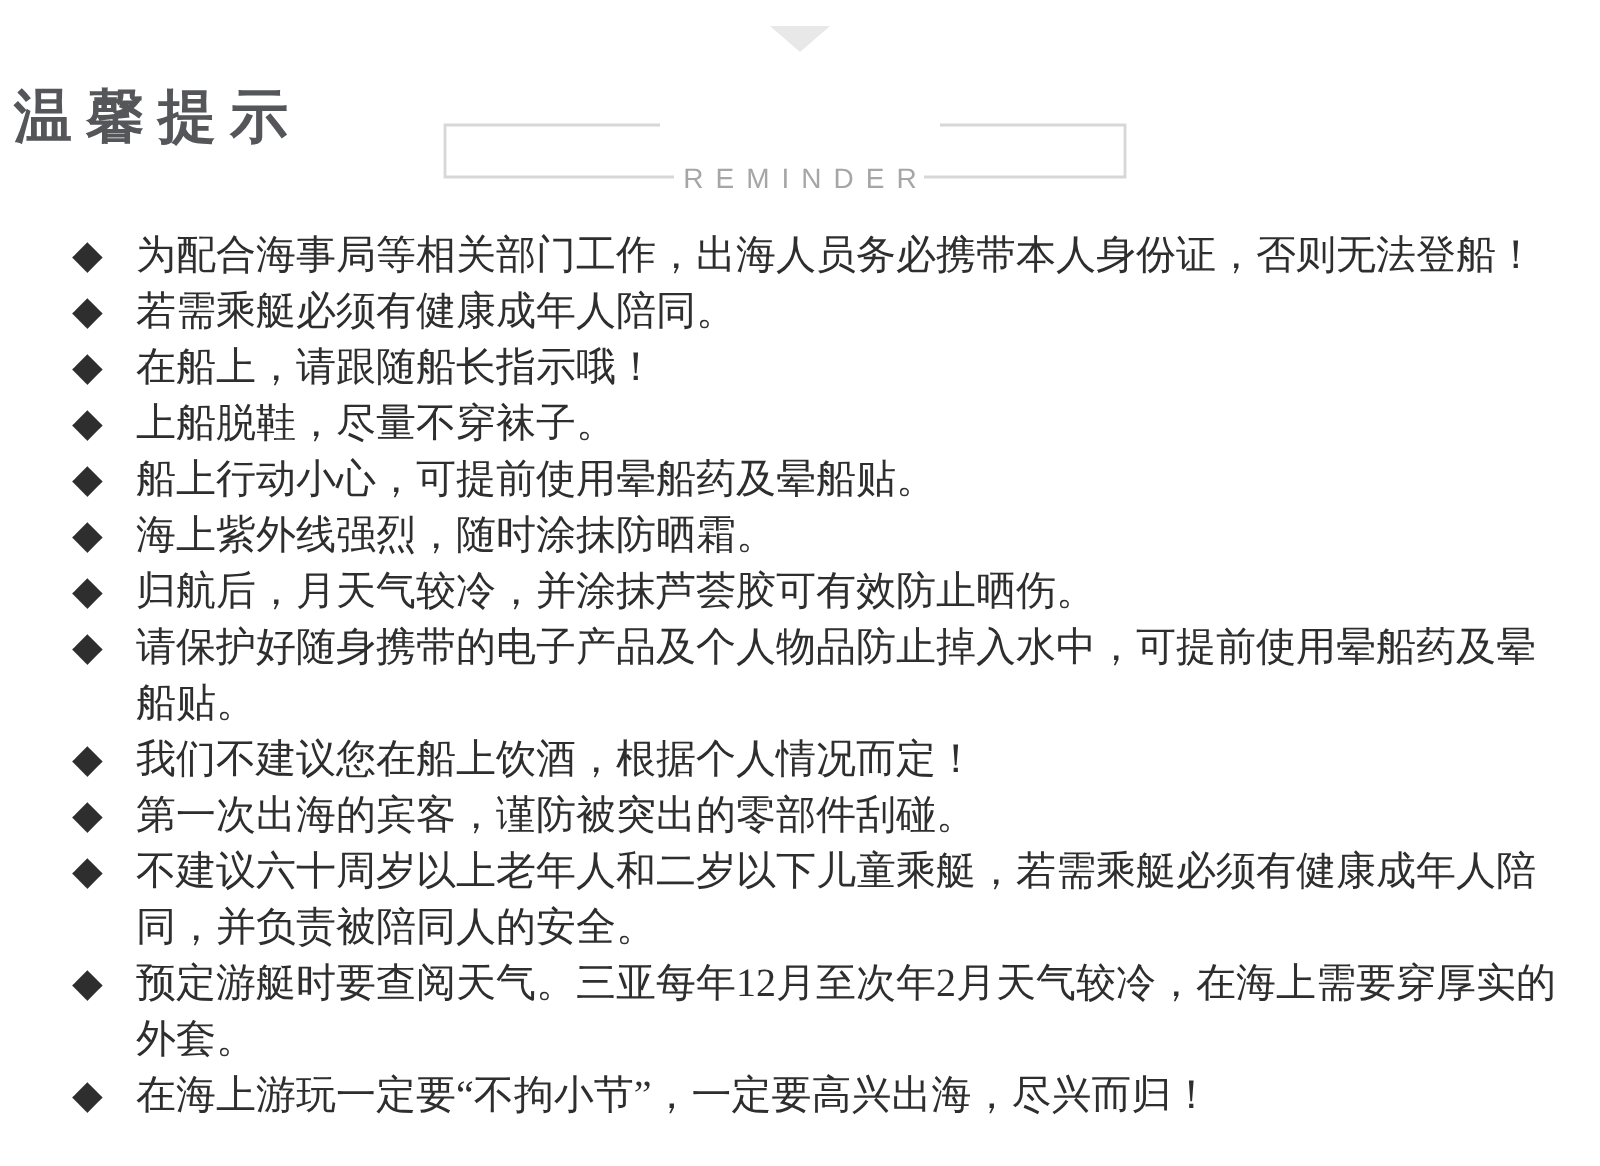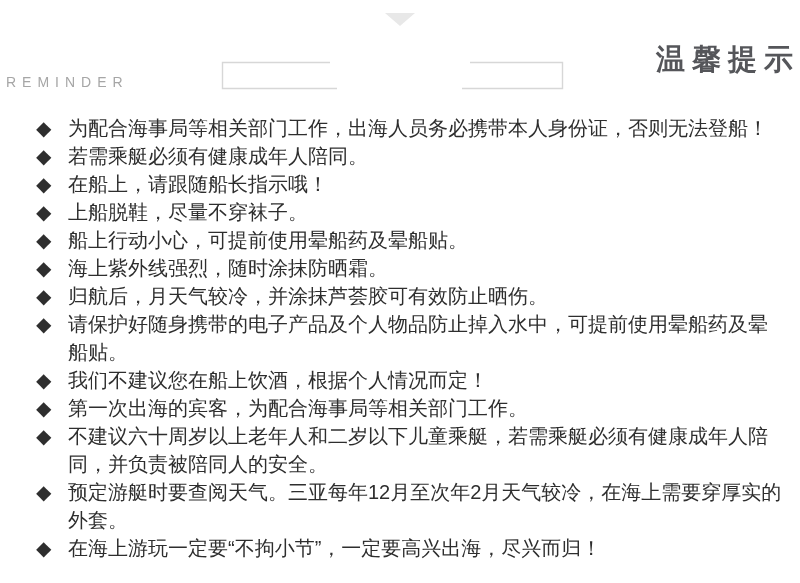--- a/index.html
+++ b/index.html
@@ -39,35 +39,35 @@
     position: absolute;
     top: 0;
     left: 0;
   }
   .main-title {
     position: absolute;
     top: 43px;
     left: 0;
     width: 100%;
     margin: 0;
-    text-align: right;
+    text-align: left;
     font-size: 29px;
     line-height: 33px;
     font-weight: bold;
     letter-spacing: 7px;
     padding-left: 7px;
     box-sizing: border-box;
     color: var(--title-color, #55565a);
   }
   .sub-title {
     position: absolute;
-    top: 74px;
+    top: 81px;
     left: 0;
     width: 100%;
-    text-align: left;
+    text-align: center;
     font-size: 14px;
     line-height: 16px;
     letter-spacing: 6px;
     padding-left: 6px;
     box-sizing: border-box;
     color: var(--subtitle-color, #a6a6a6);
   }
   
   .tips {
     margin: 4px 0 0 0;
@@ -82,20 +82,21 @@
     color: var(--text-color, #2e2e2e);
   }
   .diamond {
     flex: 0 0 32px;
     font-size: 20px;
     line-height: 28px;
     color: var(--text-color, #2e2e2e);
   }
   .tip-text {
     flex: 1 1 auto;
+    font-family: Liberation Serif, serif;
   }
 </style>
 </head>
 <body>
 
 <div class="page">
 
   <div class="header-area">
     <div class="triangle-down"></div>
 
@@ -149,21 +150,21 @@
       <span class="tip-text">请保护好随身携带的电子产品及个人物品防止掉入水中，可提前使用晕船药及晕船贴。</span>
     </li>
 
     <li>
       <span class="diamond">◆</span>
       <span class="tip-text">我们不建议您在船上饮酒，根据个人情况而定！</span>
     </li>
 
     <li>
       <span class="diamond">◆</span>
-      <span class="tip-text">第一次出海的宾客，为配合海事局等相关部门工作。</span>
+      <span class="tip-text">第一次出海的宾客，谨防被突出的零部件刮碰。</span>
     </li>
 
     <li>
       <span class="diamond">◆</span>
       <span class="tip-text">不建议六十周岁以上老年人和二岁以下儿童乘艇，若需乘艇必须有健康成年人陪同，并负责被陪同人的安全。</span>
     </li>
 
     <li>
       <span class="diamond">◆</span>
       <span class="tip-text">预定游艇时要查阅天气。三亚每年12月至次年2月天气较冷，在海上需要穿厚实的外套。</span>

